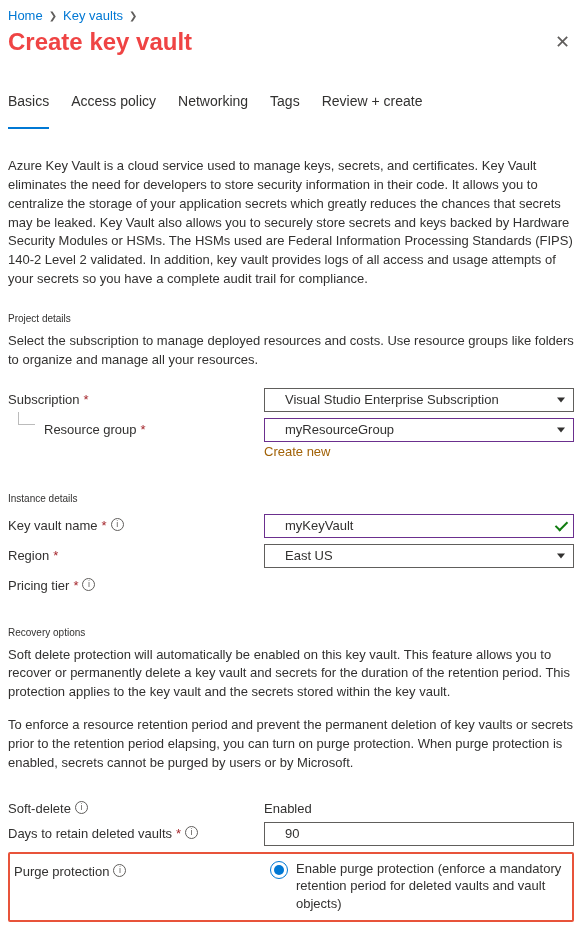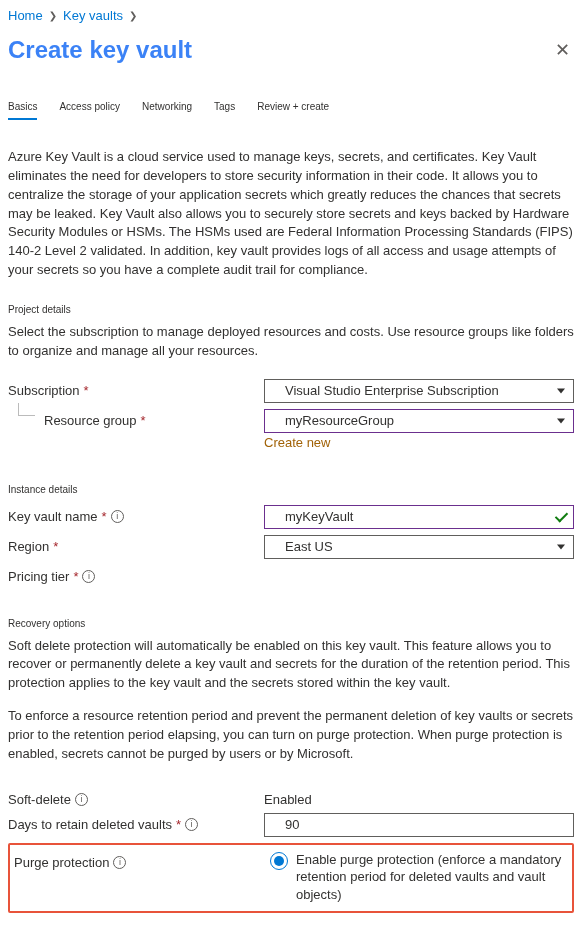--- a/index.html
+++ b/index.html
@@ -4,35 +4,35 @@
   <style>
     * { box-sizing: border-box; margin: 0; padding: 0; }
     body {
       font-family: "Segoe UI", -apple-system, sans-serif;
       font-size: 13px;
       color: #323130;
       background: #fff;
       width: 582px;
       padding: 8px 8px 20px 8px;
     }
-    .breadcrumb { display: flex; align-items: center; gap: 6px; font-size: 13px; margin-bottom: 12px; }
+    .breadcrumb { display: flex; align-items: center; gap: 6px; font-size: 13px; margin-bottom: 4px; }
     .breadcrumb a { color: #0078d4; text-decoration: none; cursor: pointer; }
     .chevron { color: #605e5c; font-size: 10px; }
     .title-row { display: flex; justify-content: space-between; align-items: center; margin-bottom: 36px; }
-    h1 { font-size: 24px; font-weight: 600; color: #3b82f6; }
+    h1 { font-size: 24px; font-weight: 600; color: #ef4444; }
     .close-x { font-size: 18px; color: #605e5c; cursor: pointer; font-weight: 300; padding: 4px; }
     .tabs { display: flex; gap: 22px; border-bottom: none; margin-bottom: 28px; }
-    .tab { font-size: 10px; color: #323130; padding-bottom: 6px; cursor: pointer; }
+    .tab { font-size: 14px; color: #323130; padding-bottom: 18px; cursor: pointer; }
     .tab.active { color: #323130; border-bottom: 2px solid #0078d4; font-weight: 400; }
     p.desc { font-size: 13px; line-height: 1.45; color: #323130; margin-bottom: 24px; }
     .section-head { font-size: 10px; color: #323130; margin-bottom: 8px; margin-top: 6px; }
     .form-row { display: flex; align-items: flex-start; margin-bottom: 6px; }
     .form-row.indent .label-col { padding-left: 36px; position: relative;}
     .form-row.indent .label-col::before { content:""; position:absolute; left:10px; top:-6px; width:16px; height:12px; border-left:1px solid #bbb; border-bottom:1px solid #bbb;}
-    .label-col { width: 256px; flex-shrink: 0; font-size: 13px; color: #323130; padding-top: 4px; display:flex; align-items:center; gap:4px;}
+    .label-col { width: 256px; flex-shrink: 0; font-size: 13px; color: #323130; padding-top: 4px; display:flex; gap:4px;}
     .req { color: #a4262c; }
     .info-icon { display:inline-flex; align-items:center; justify-content:center; width:13px; height:13px; border:1px solid #605e5c; border-radius:50%; font-size:9px; color:#605e5c; cursor:pointer;}
     .field-col { flex: 1; }
     .select, .input {
       width: 100%; height: 24px; border: 1px solid #605e5c; padding: 0 22px 0 20px; font-size: 13px;
       background: #fff; position: relative; display:flex; align-items:center; cursor:pointer;
     }
     .select::after { content:""; position:absolute; right:8px; top:50%; width:0;height:0; border-left:4px solid transparent; border-right:4px solid transparent; border-top:5px solid #323130; transform:translateY(-50%);}
     .input { cursor: text; }
     .input.valid { border-color: #6b2f8e; }

